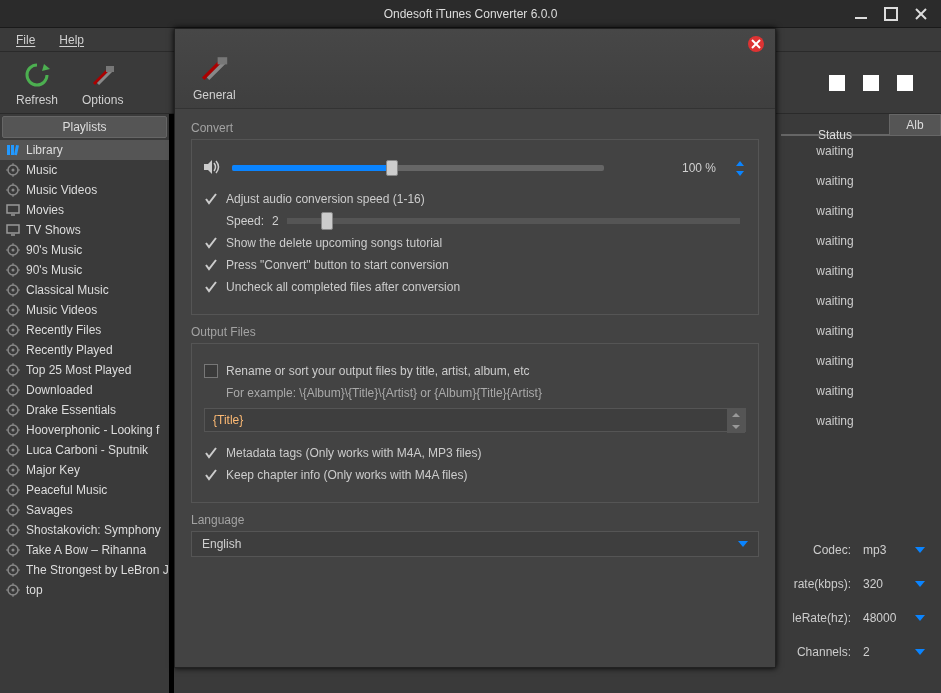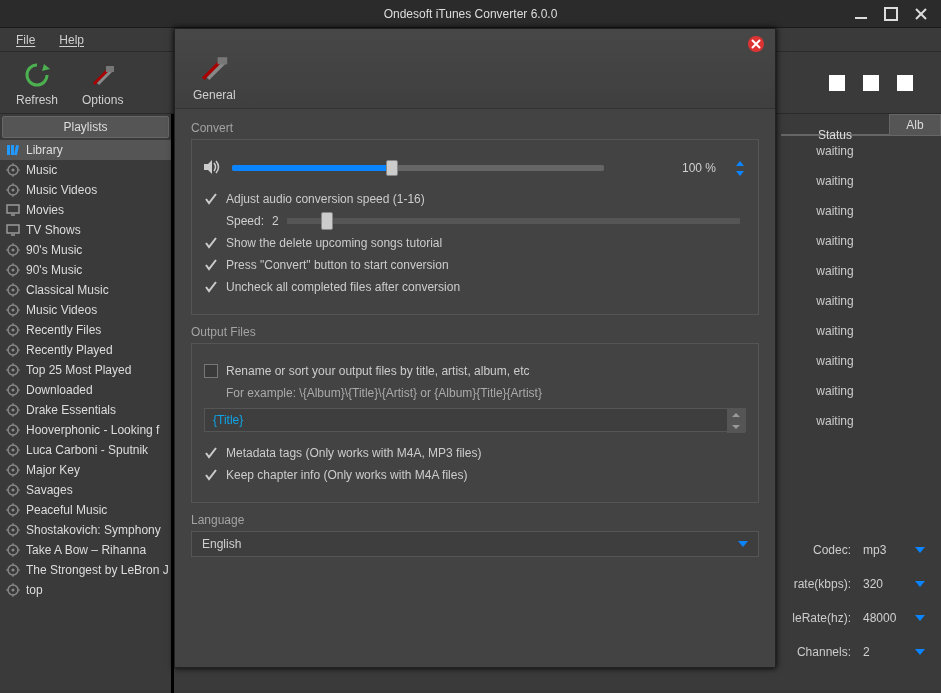--- a/index.html
+++ b/index.html
@@ -19,21 +19,21 @@
   
   .toolbar { height: 62px; background: #3a3a3a; display:flex; align-items:center; padding-left: 10px; gap: 12px; border-bottom:1px solid #2a2a2a;}
   .tool-btn { display:flex; flex-direction:column; align-items:center; gap:2px; cursor:pointer; padding:2px 6px;}
   .tool-btn .icon { width:32px; height:32px; display:flex; align-items:center; justify-content:center;}
   .check-row { margin-left:auto; display:flex; gap:18px; padding-right:28px;}
   .chk { width:16px; height:16px; background:#fff; display:block; position:relative; cursor:pointer;}
 
   
   .cols { display:flex; height: calc(693px - 28px - 24px - 62px); }
 
-  .sidebar { width: 174px; background:#3a3a3a; border-right:3px solid #000000; display:flex; flex-direction:column; }
+  .sidebar { width: 174px; background:#3a3a3a; border-right:5px solid #000000; display:flex; flex-direction:column; }
   .playlists-header { height:22px; background:#555; border:1px solid #666; color:#ddd; display:flex; align-items:center; justify-content:center; font-size:12px; border-radius:2px; margin:2px;}
   .pl-list { flex:1; overflow:hidden; }
   .pl-item { height:20px; display:flex; align-items:center; gap:6px; padding-left:6px; cursor:pointer; }
   .pl-item.selected { background:#555; }
   .pl-icon { width:14px; height:14px; display:flex; align-items:center; justify-content:center;}
   .pl-label { white-space:nowrap; overflow:hidden; text-overflow:ellipsis; flex:1; font-size:12px; color:#ddd;}
 
   .rightpanel { position:absolute; right:0; top:114px; width:160px; bottom:0; background:#3a3a3a;}
   .status-hdr { display:flex; height:22px;}
   .status-hdr .col { border:1px solid #666; background:#555; display:flex; align-items:center; justify-content:center; color:#ddd; font-size:12px;}
@@ -353,34 +353,34 @@
           <span class="pl-icon">
             <svg width="14" height="14">
               <circle cx="7" cy="7" r="5" fill="none" stroke="#888" stroke-width="1.5"></circle>
               <circle cx="7" cy="7" r="1.5" fill="#888"></circle>
               <line x1="7" y1="0" x2="7" y2="3" stroke="#888"></line>
               <line x1="7" y1="11" x2="7" y2="14" stroke="#888"></line>
               <line x1="0" y1="7" x2="3" y2="7" stroke="#888"></line>
               <line x1="11" y1="7" x2="14" y2="7" stroke="#888"></line>
             </svg>
           </span>
+          <span class="pl-label">Peaceful Music</span>
+        </div>
+        <div class="pl-item">
+          <span class="pl-icon">
+            <svg width="14" height="14">
+              <circle cx="7" cy="7" r="5" fill="none" stroke="#888" stroke-width="1.5"></circle>
+              <circle cx="7" cy="7" r="1.5" fill="#888"></circle>
+              <line x1="7" y1="0" x2="7" y2="3" stroke="#888"></line>
+              <line x1="7" y1="11" x2="7" y2="14" stroke="#888"></line>
+              <line x1="0" y1="7" x2="3" y2="7" stroke="#888"></line>
+              <line x1="11" y1="7" x2="14" y2="7" stroke="#888"></line>
+            </svg>
+          </span>
           <span class="pl-label">Savages</span>
-        </div>
-        <div class="pl-item">
-          <span class="pl-icon">
-            <svg width="14" height="14">
-              <circle cx="7" cy="7" r="5" fill="none" stroke="#888" stroke-width="1.5"></circle>
-              <circle cx="7" cy="7" r="1.5" fill="#888"></circle>
-              <line x1="7" y1="0" x2="7" y2="3" stroke="#888"></line>
-              <line x1="7" y1="11" x2="7" y2="14" stroke="#888"></line>
-              <line x1="0" y1="7" x2="3" y2="7" stroke="#888"></line>
-              <line x1="11" y1="7" x2="14" y2="7" stroke="#888"></line>
-            </svg>
-          </span>
-          <span class="pl-label">Peaceful Music</span>
         </div>
         <div class="pl-item">
           <span class="pl-icon">
             <svg width="14" height="14">
               <circle cx="7" cy="7" r="5" fill="none" stroke="#888" stroke-width="1.5"></circle>
               <circle cx="7" cy="7" r="1.5" fill="#888"></circle>
               <line x1="7" y1="0" x2="7" y2="3" stroke="#888"></line>
               <line x1="7" y1="11" x2="7" y2="14" stroke="#888"></line>
               <line x1="0" y1="7" x2="3" y2="7" stroke="#888"></line>
               <line x1="11" y1="7" x2="14" y2="7" stroke="#888"></line>
@@ -571,21 +571,21 @@
     </div>
 
     <div class="section-title">Output Files</div>
     <div class="section">
       <div class="chk-line">
         <span class="chk-box"></span>
         <span>Rename or sort your output files by title, artist, album, etc</span>
       </div>
       <div style="margin-left:22px; color:#aaa; margin-bottom:8px;">For example: \{Album}\{Title}\{Artist} or {Album}{Title}{Artist}</div>
       <div class="out-input">
-        <span style="color:#0ea5e9">{Title}</span>
+        <span style="color:#fdba74">{Title}</span>
         <div class="dd">
           <div>
               <span class="tri-up-grey"></span>
             </div>
           <div>
               <span class="tri-dn-grey"></span>
             </div>
         </div>
       </div>
       <div class="chk-line" style="margin-top:14px">

